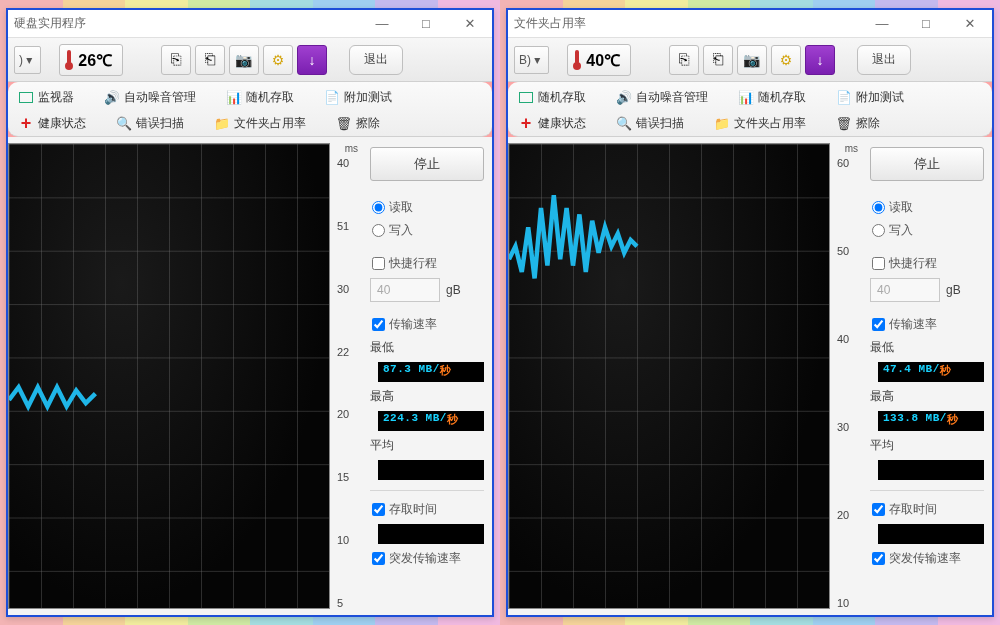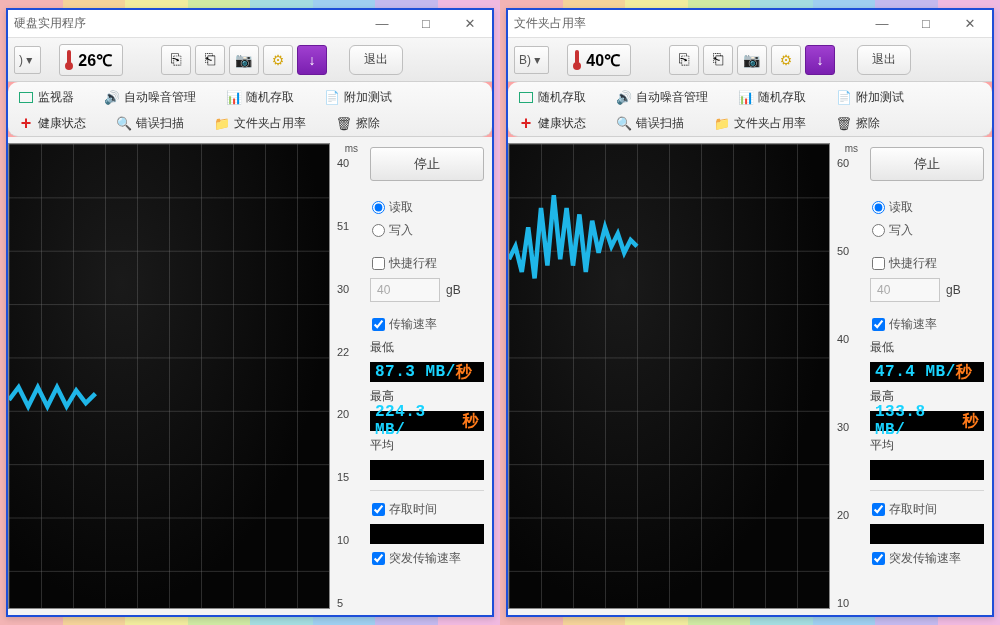--- a/index.html
+++ b/index.html
@@ -185,23 +185,24 @@
     width:70px; height:24px;
     border:1px solid #c8c8c8; background:#f8f8f8;
     color:#aaa; padding:0 6px; font-size:12px;
     display:flex;align-items:center;
   }
   .row-inline{display:flex;align-items:center;gap:6px;}
   .label-sm{font-size:12px;color:#444;}
   .black-read {
     height:20px; background:#000; border:1px solid #000;
     color:#19d3ff; font-family: "Courier New", monospace;
-    font-size:16px; font-weight:bold;
-    padding:0 4px; display:flex;align-items:center;
+    font-size:11px; font-weight:bold;
+    padding:0 4px; display:flex;align-items:flex-start;
     letter-spacing:0.5px;
+    margin-left:8px;
   }
   .black-read .unit-sec{color:#ff7a1a;}
   .hr{height:1px;background:#d5d5d5;margin:4px 0;}
 </style>
 </head>
 <body>
 
 <div class="bg-stripes" id="stripes">
     <div style="background: rgb(243, 180, 180);"></div>
     <div style="background: rgb(244, 211, 154);"></div>

